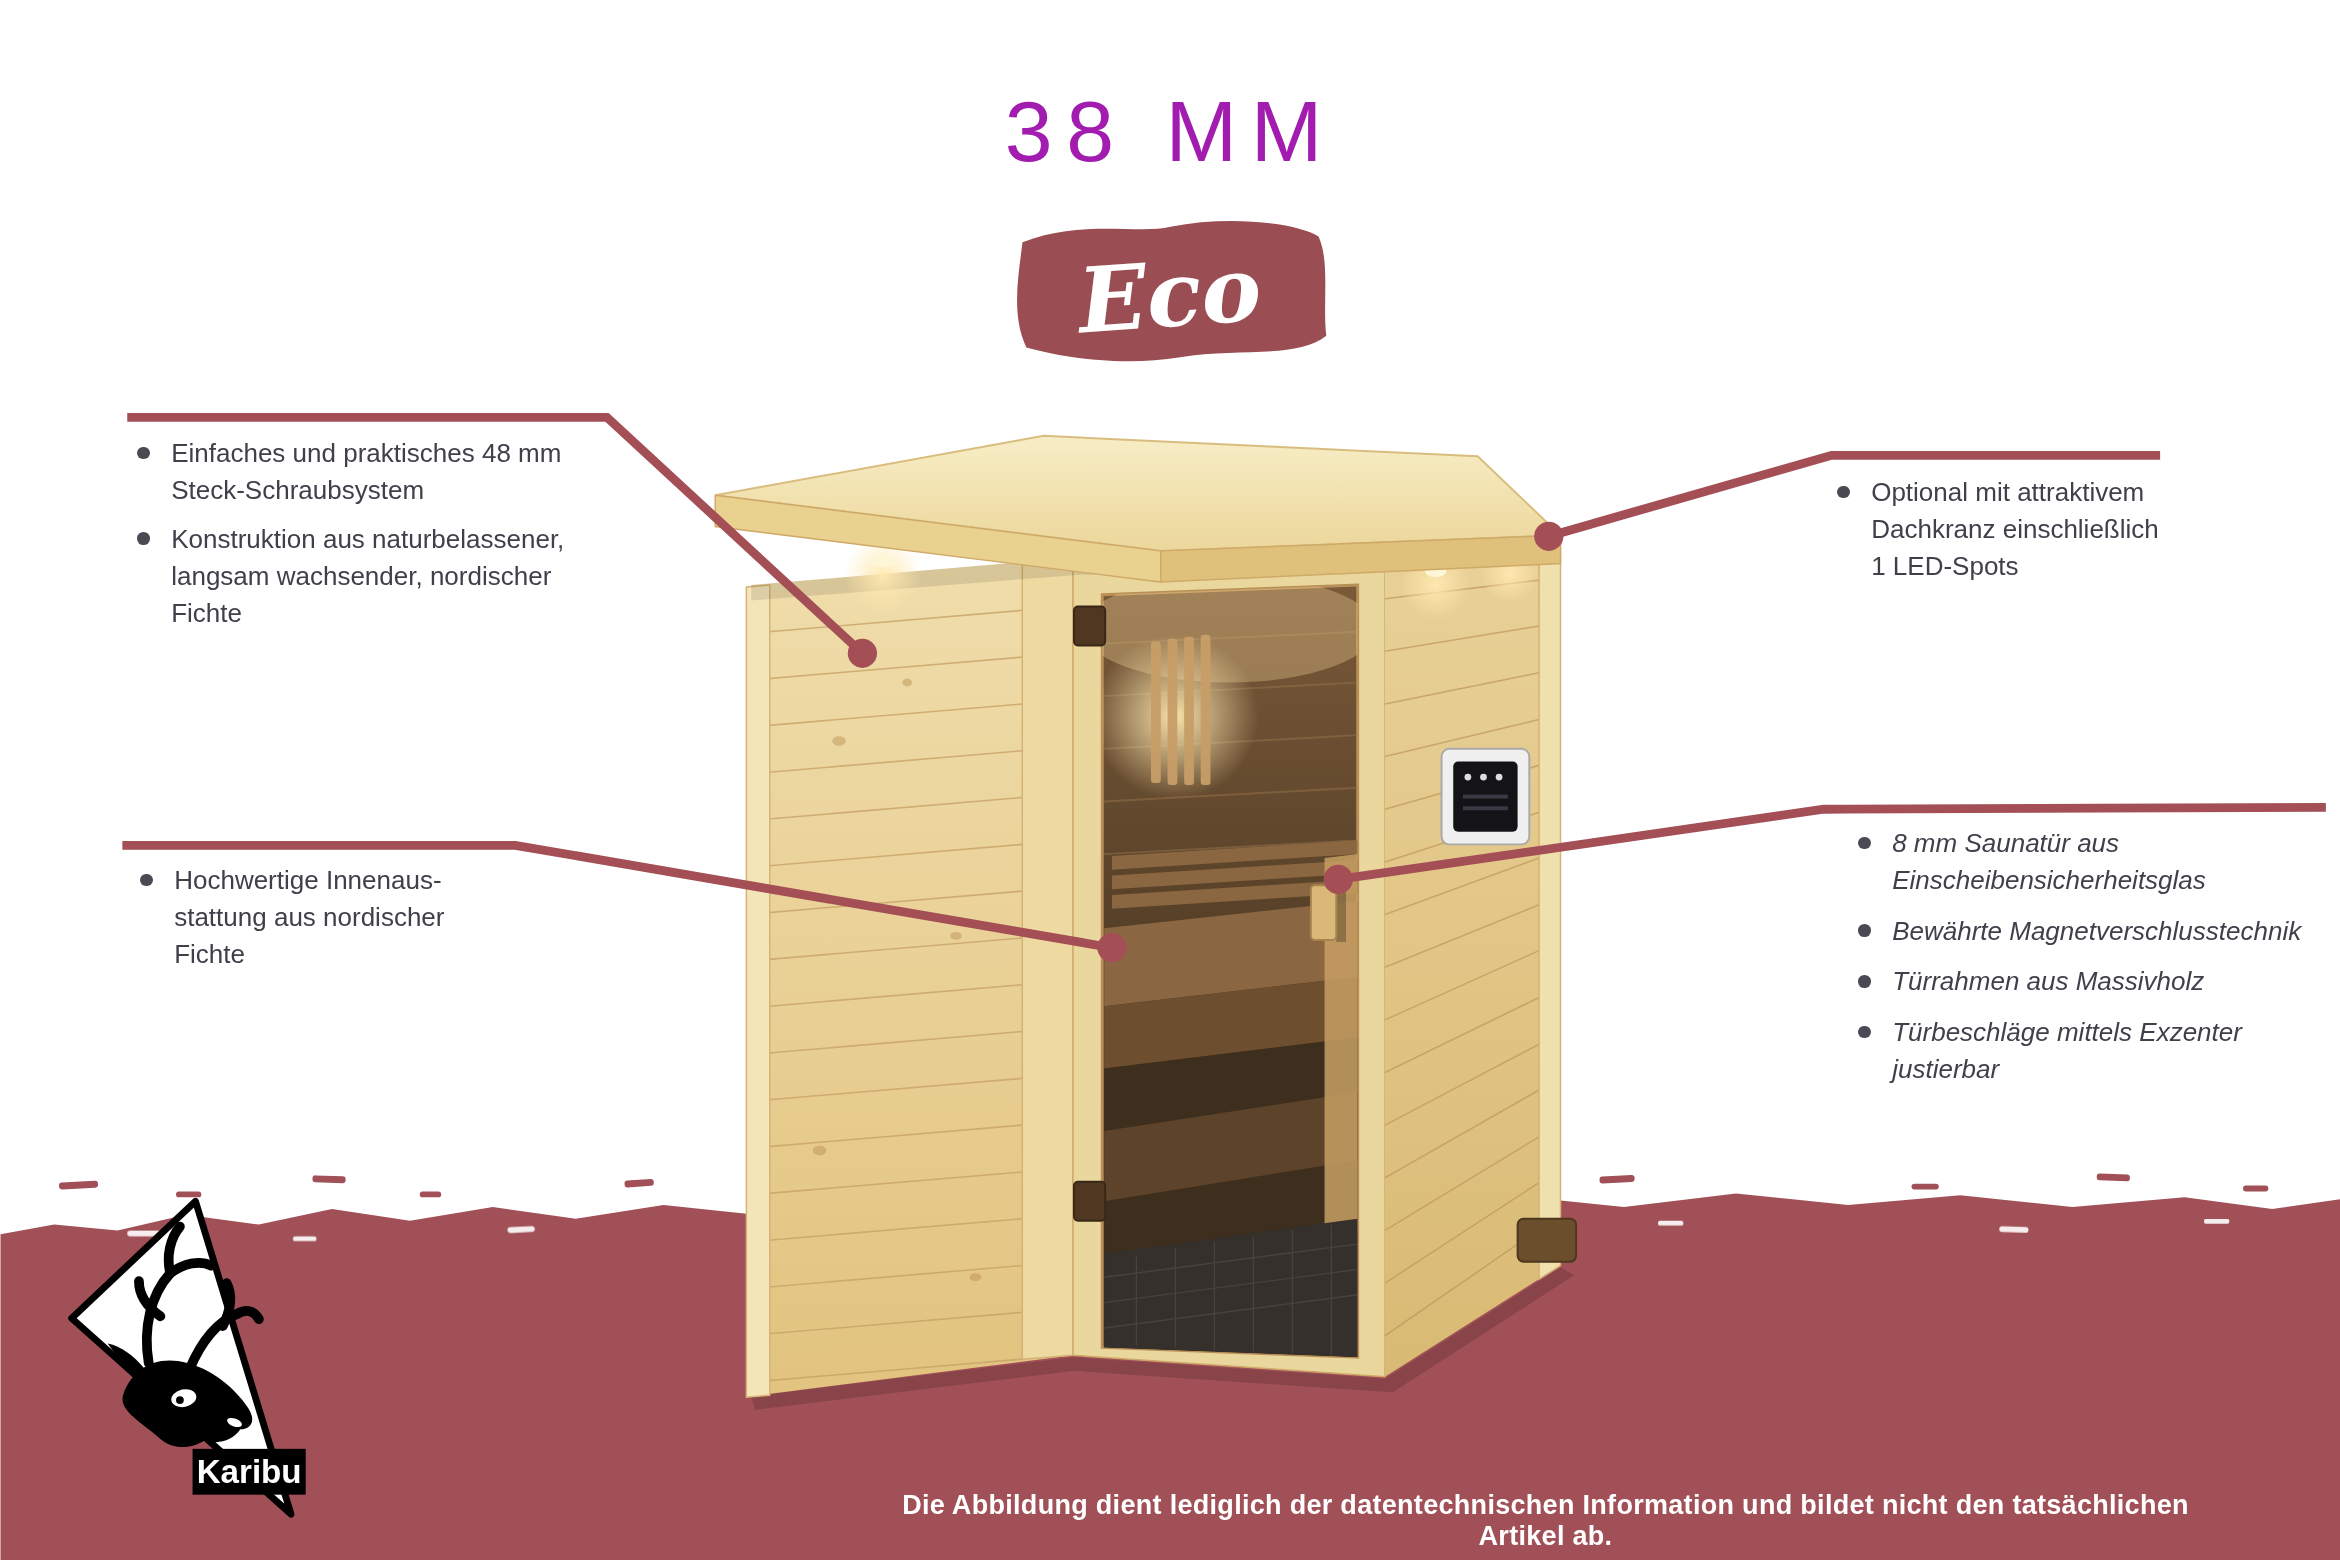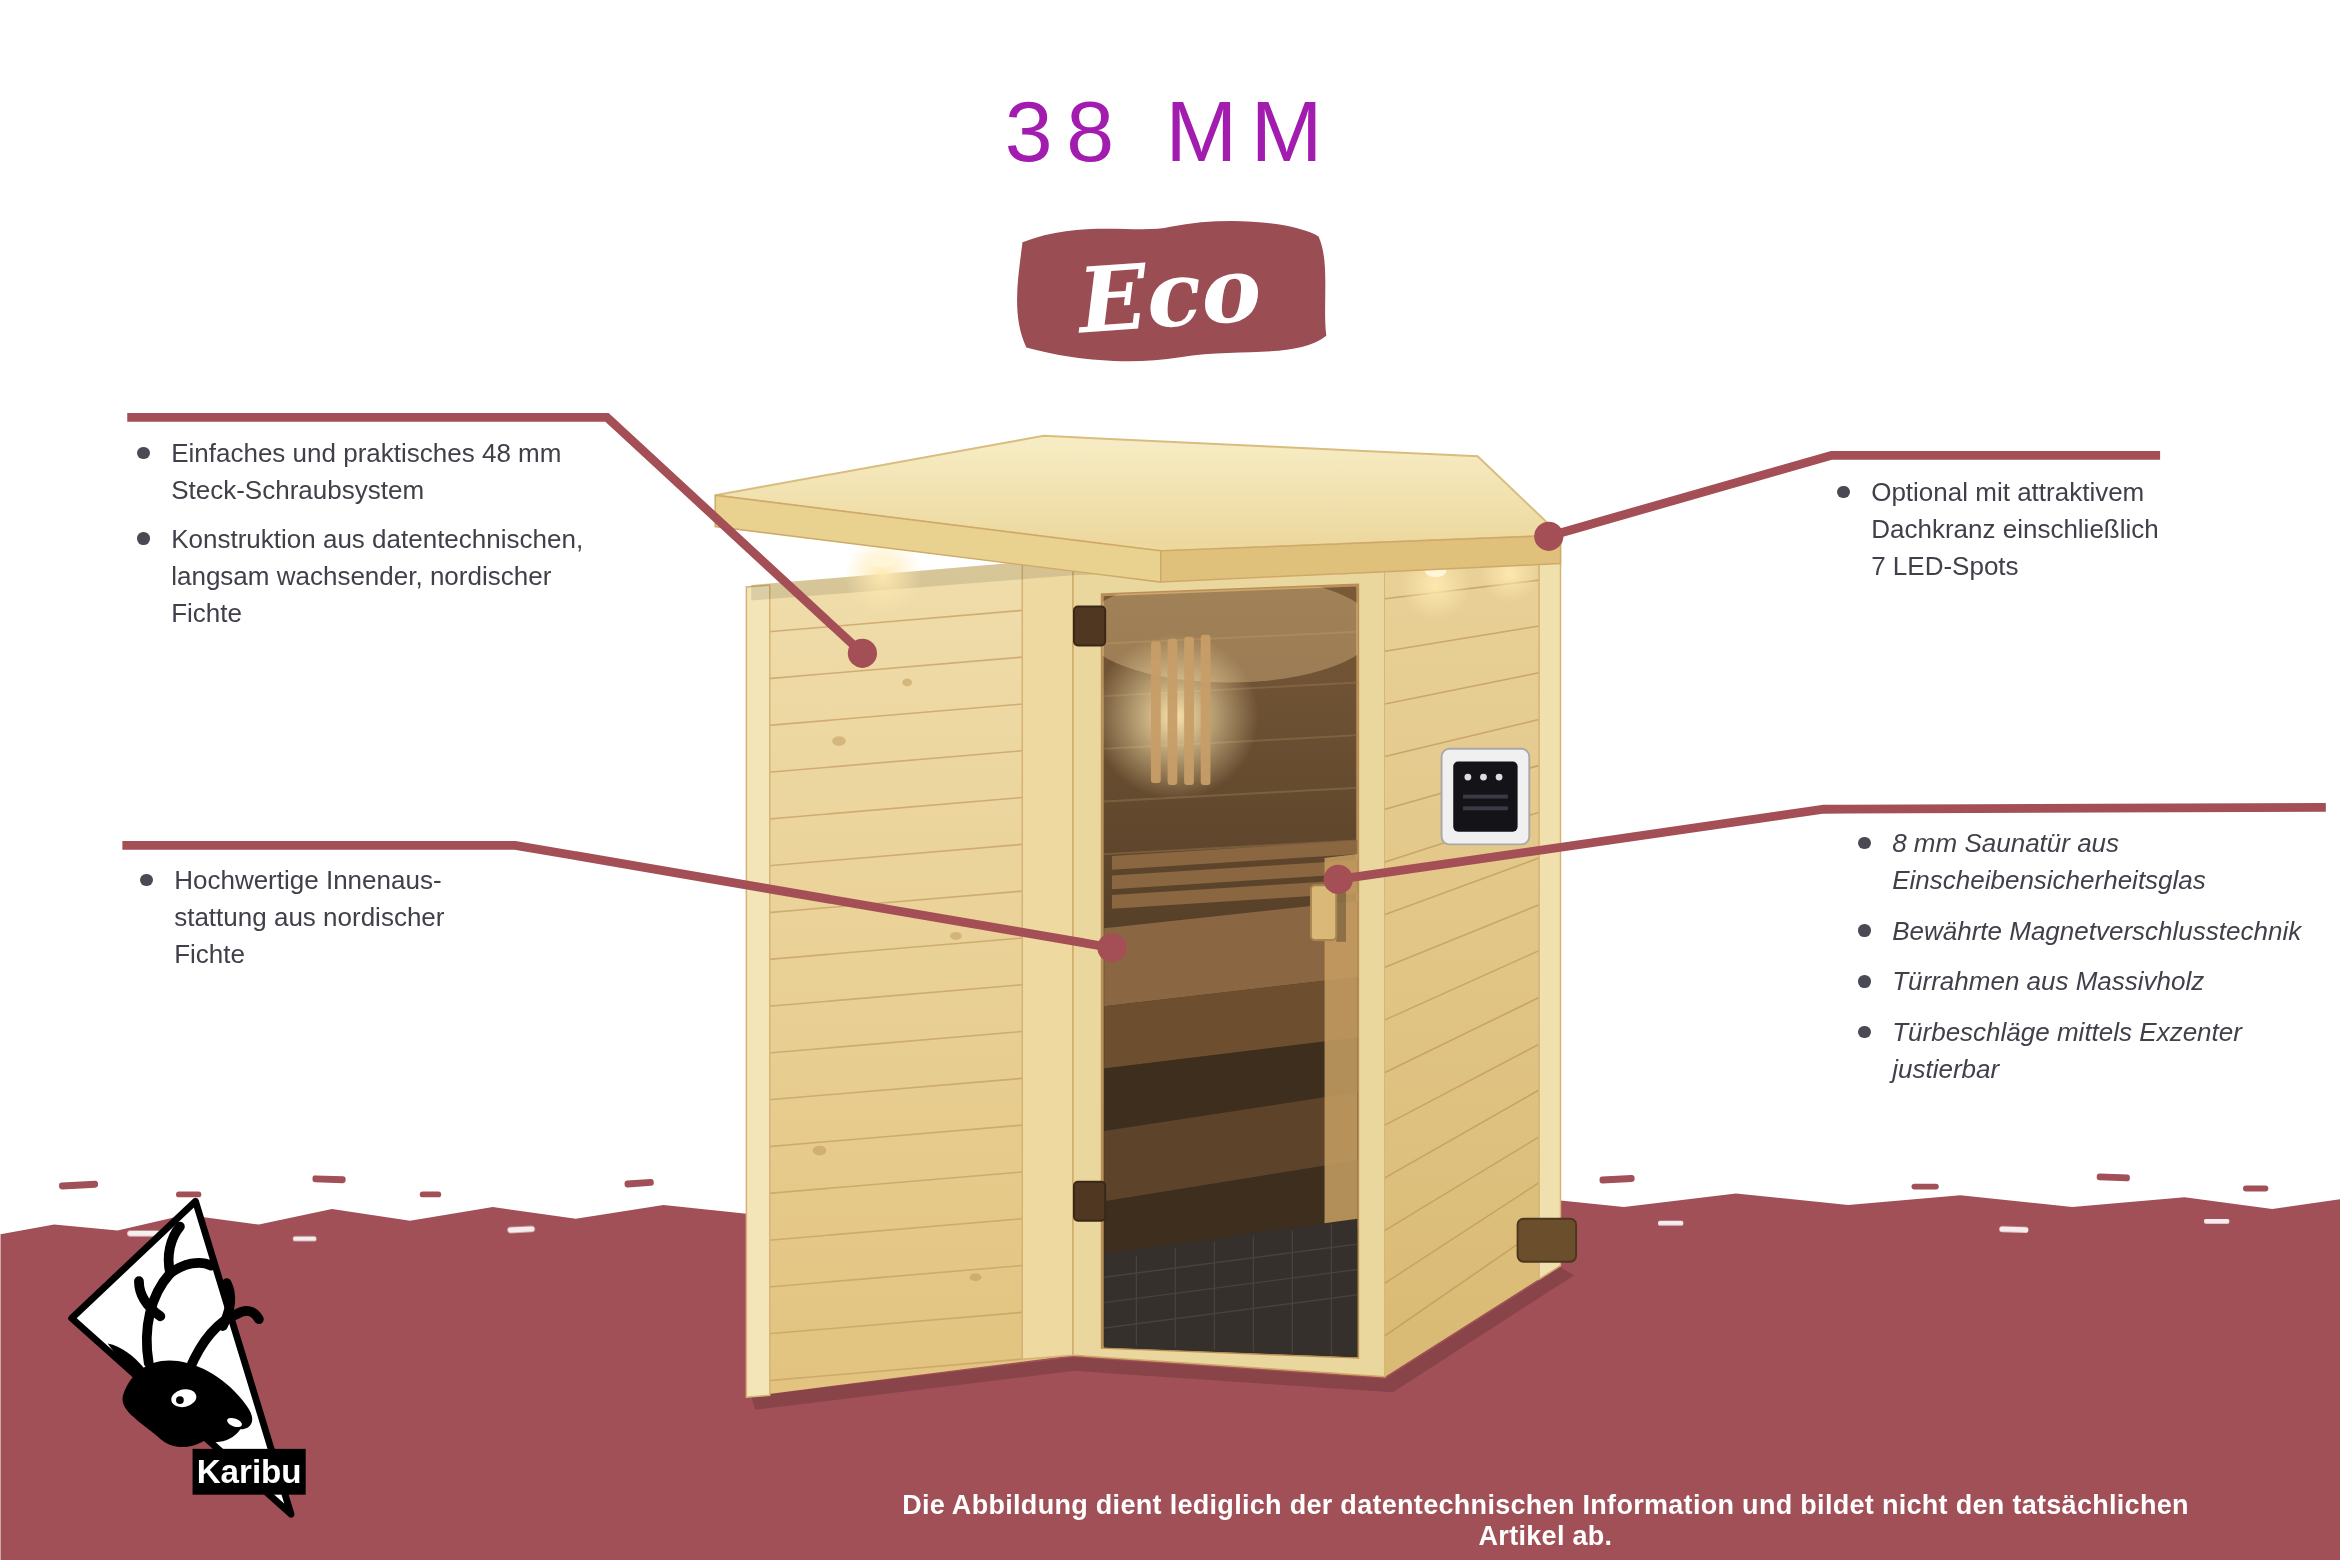--- a/index.html
+++ b/index.html
@@ -271,41 +271,41 @@
   </svg>
 
   <div class="co co-tl">
     <div class="co-item">
       <span class="bdot"></span>
       <span class="btext">Einfaches und praktisches 48 mm
 Steck-Schraubsystem</span>
     </div>
     <div class="co-item">
       <span class="bdot"></span>
-      <span class="btext">Konstruktion aus datentechnischen,
+      <span class="btext">Konstruktion aus naturbelassener,
 langsam wachsender, nordischer
 Fichte</span>
     </div>
   </div>
 
   <div class="co co-ml">
     <div class="co-item">
       <span class="bdot"></span>
       <span class="btext">Hochwertige Innenaus-
 stattung aus nordischer
 Fichte</span>
     </div>
   </div>
 
   <div class="co co-tr">
     <div class="co-item">
       <span class="bdot"></span>
       <span class="btext">Optional mit attraktivem
 Dachkranz einschließlich
-7 LED-Spots</span>
+1 LED-Spots</span>
     </div>
   </div>
 
   <div class="co co-mr">
     <div class="co-item">
       <span class="bdot"></span>
       <span class="btext">8 mm Saunatür aus
 Einscheibensicherheitsglas</span>
     </div>
     <div class="co-item">

